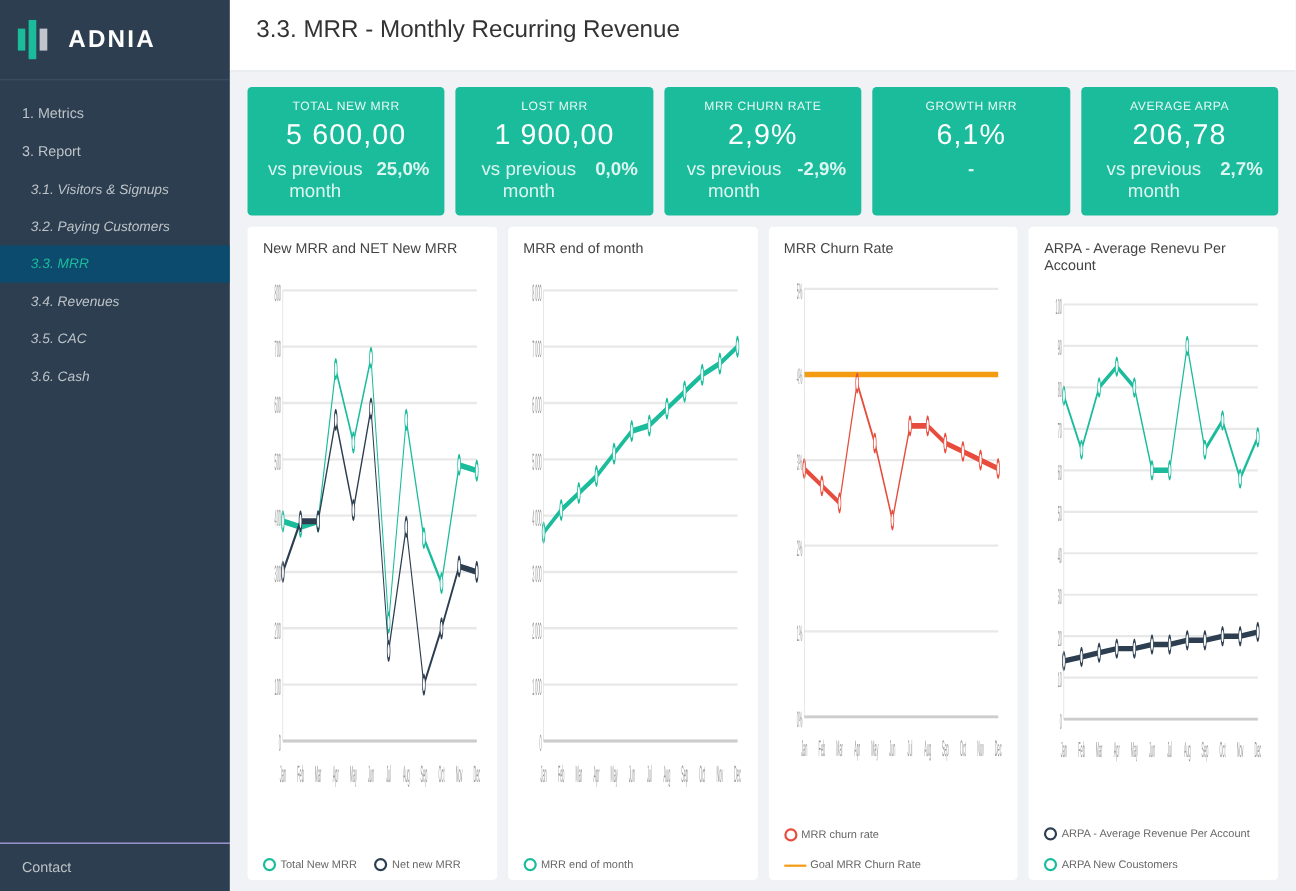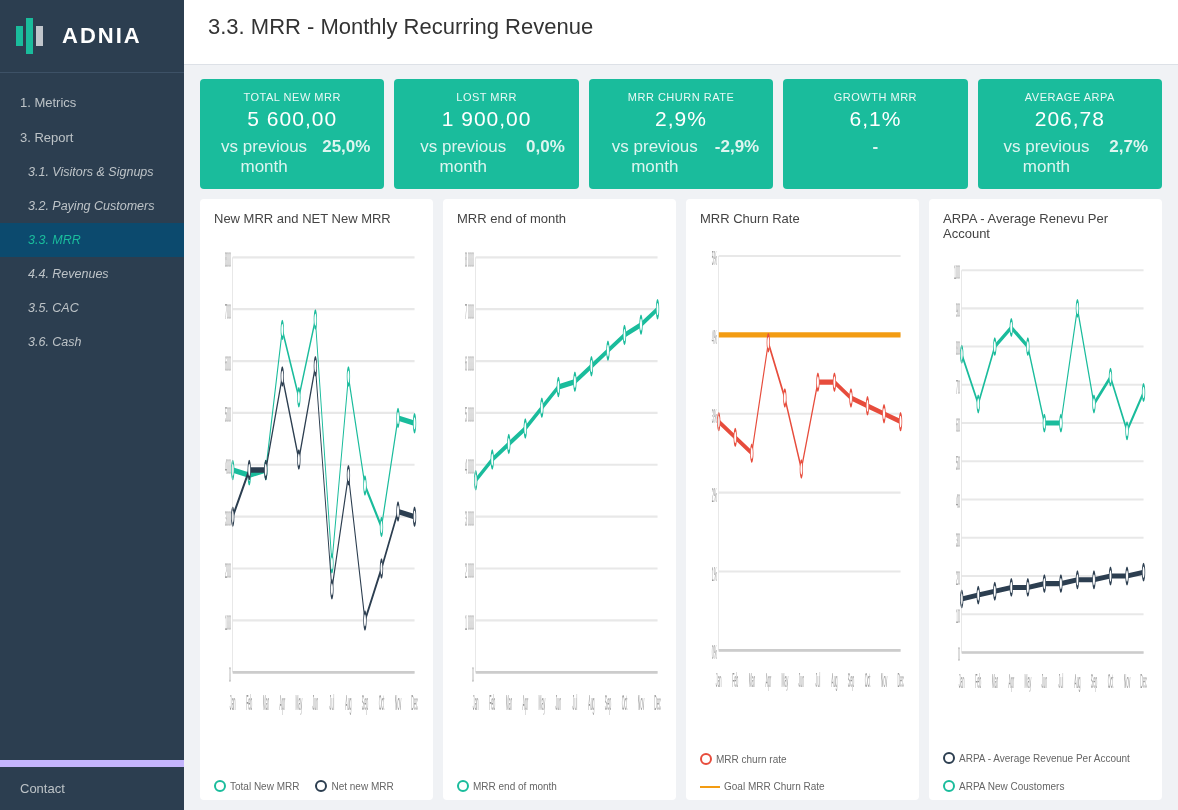--- a/index.html
+++ b/index.html
@@ -1,20 +1,20 @@
 <!DOCTYPE html>
 <html><head>
   <meta charset="utf-8">
   <style>
     * { box-sizing: border-box; margin: 0; padding: 0; }
     body { font-family: 'Segoe UI', Arial, sans-serif; background: #f0f0f0; display: flex; height: 810px; overflow: hidden; }
 
     
     .sidebar {
-      width: 184px;
+      width: 209px;
       background: #2c3e50;
       color: #ecf0f1;
       display: flex;
       flex-direction: column;
       flex-shrink: 0;
       height: 810px;
     }
     .sidebar-logo {
       padding: 18px 16px;
       display: flex;
@@ -39,21 +39,21 @@
     .nav-item {
       padding: 10px 20px;
       font-size: 13px;
       color: #bdc3c7;
       cursor: pointer;
       transition: background 0.2s;
     }
     .nav-item.active { background: #3d5166; color: #fff; }
     .nav-item.sub { padding-left: 28px; font-size: 12.5px; font-style: italic; }
     .nav-item.sub.active { background: #0c4a6e; color: #1abc9c; }
-    .nav-contact { padding: 14px 20px; font-size: 13px; color: #bdc3c7; cursor: pointer; border-top: 7px solid #c4b5fd; }
+    .nav-contact { padding: 14px 20px; font-size: 13px; color: #bdc3c7; cursor: pointer; border-top: 1px solid #c4b5fd; }
 
     
     .main {
       flex: 1;
       display: flex;
       flex-direction: column;
       overflow: hidden;
       background: #f0f2f5;
     }
     .page-header {
@@ -74,21 +74,21 @@
     }
     .kpi-card {
       flex: 1;
       background: #1abc9c;
       color: #fff;
       border-radius: 4px;
       padding: 12px 14px;
       text-align: center;
     }
     .kpi-label { font-size: 11px; opacity: 0.9; margin-bottom: 4px; text-transform: uppercase; letter-spacing: 0.5px; }
-    .kpi-value { font-size: 21px; font-weight: 300; margin-bottom: 6px; letter-spacing: 1px; }
+    .kpi-value { font-size: 26px; font-weight: 300; margin-bottom: 6px; letter-spacing: 1px; }
     .kpi-compare { font-size: 17px; opacity: 0.85; display: flex; justify-content: center; gap: 8px; }
     .kpi-compare .diff { font-weight: 600; }
 
     
     .charts-grid {
       display: grid;
       grid-template-columns: 1fr 1fr 1fr 1fr;
       gap: 10px;
       padding: 0 16px 10px;
       flex: 1;
@@ -122,21 +122,21 @@
       <rect x="20" y="8" width="7" height="20" fill="#fff" opacity="0.7"></rect>
     </svg>
     <span class="logo-text">ADNIA</span>
   </div>
   <nav class="sidebar-nav">
     <div class="nav-item">1. Metrics</div>
     <div class="nav-item">3. Report</div>
     <div class="nav-item sub">3.1. Visitors &amp; Signups</div>
     <div class="nav-item sub">3.2. Paying Customers</div>
     <div class="nav-item sub active">3.3. MRR</div>
-    <div class="nav-item sub">4.4. Revenues</div>
+    <div class="nav-item sub">3.4. Revenues</div>
     <div class="nav-item sub">3.5. CAC</div>
     <div class="nav-item sub">3.6. Cash</div>
   </nav>
   <div class="nav-contact">Contact</div>
 </div>
 
 <div class="main">
   <div class="page-header">
     <div class="page-title">3.3. MRR - Monthly Recurring Revenue</div>
   </div>

